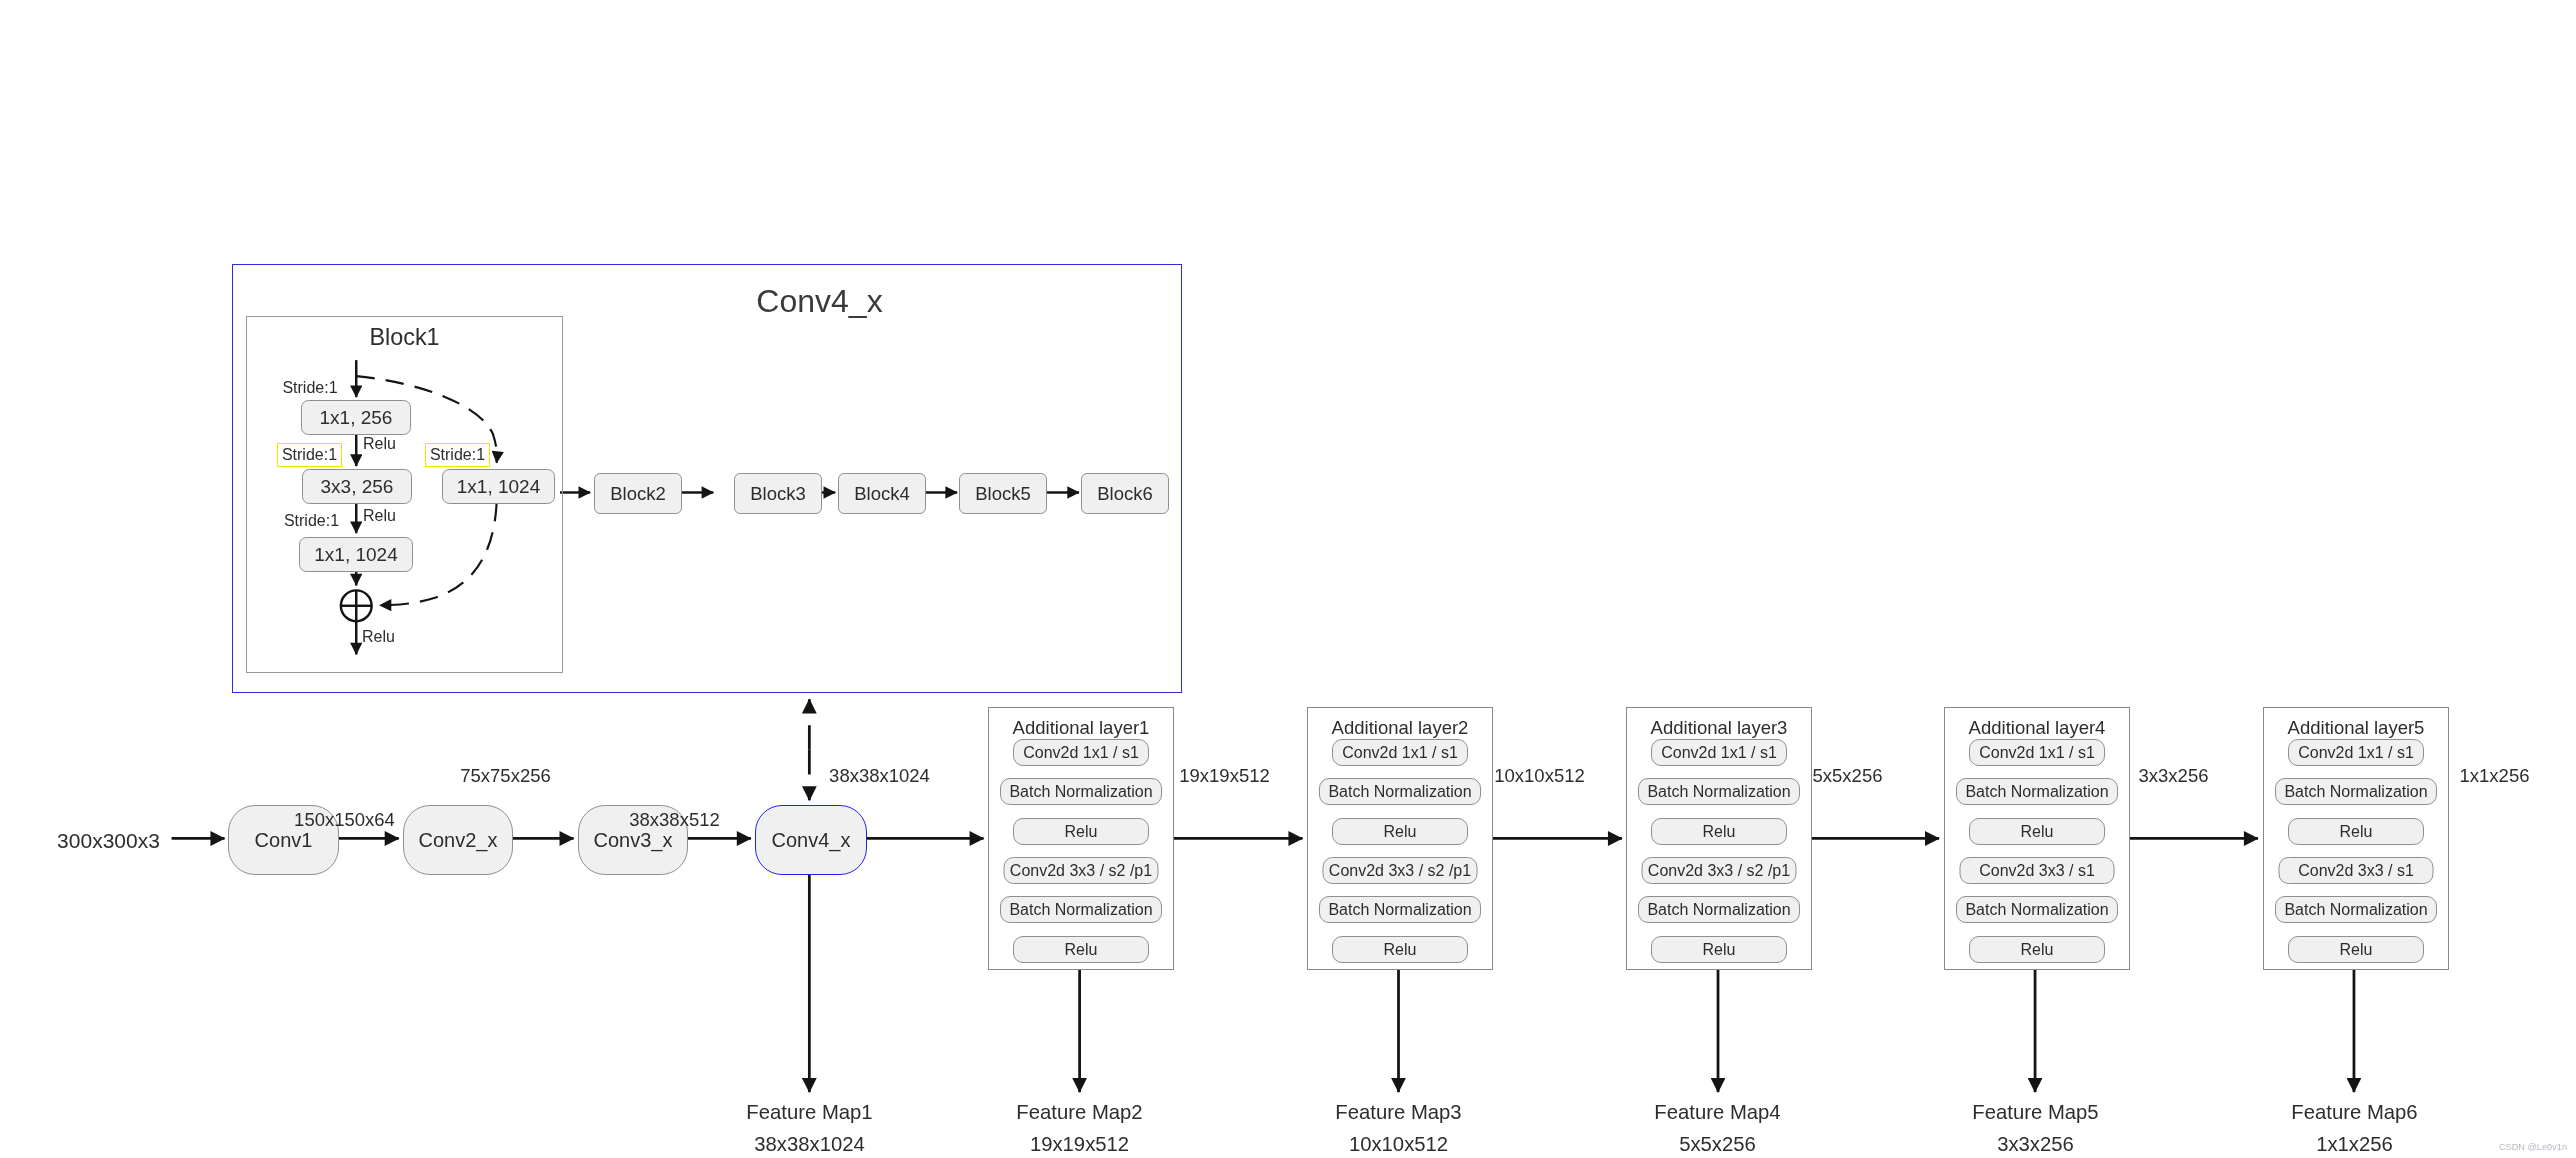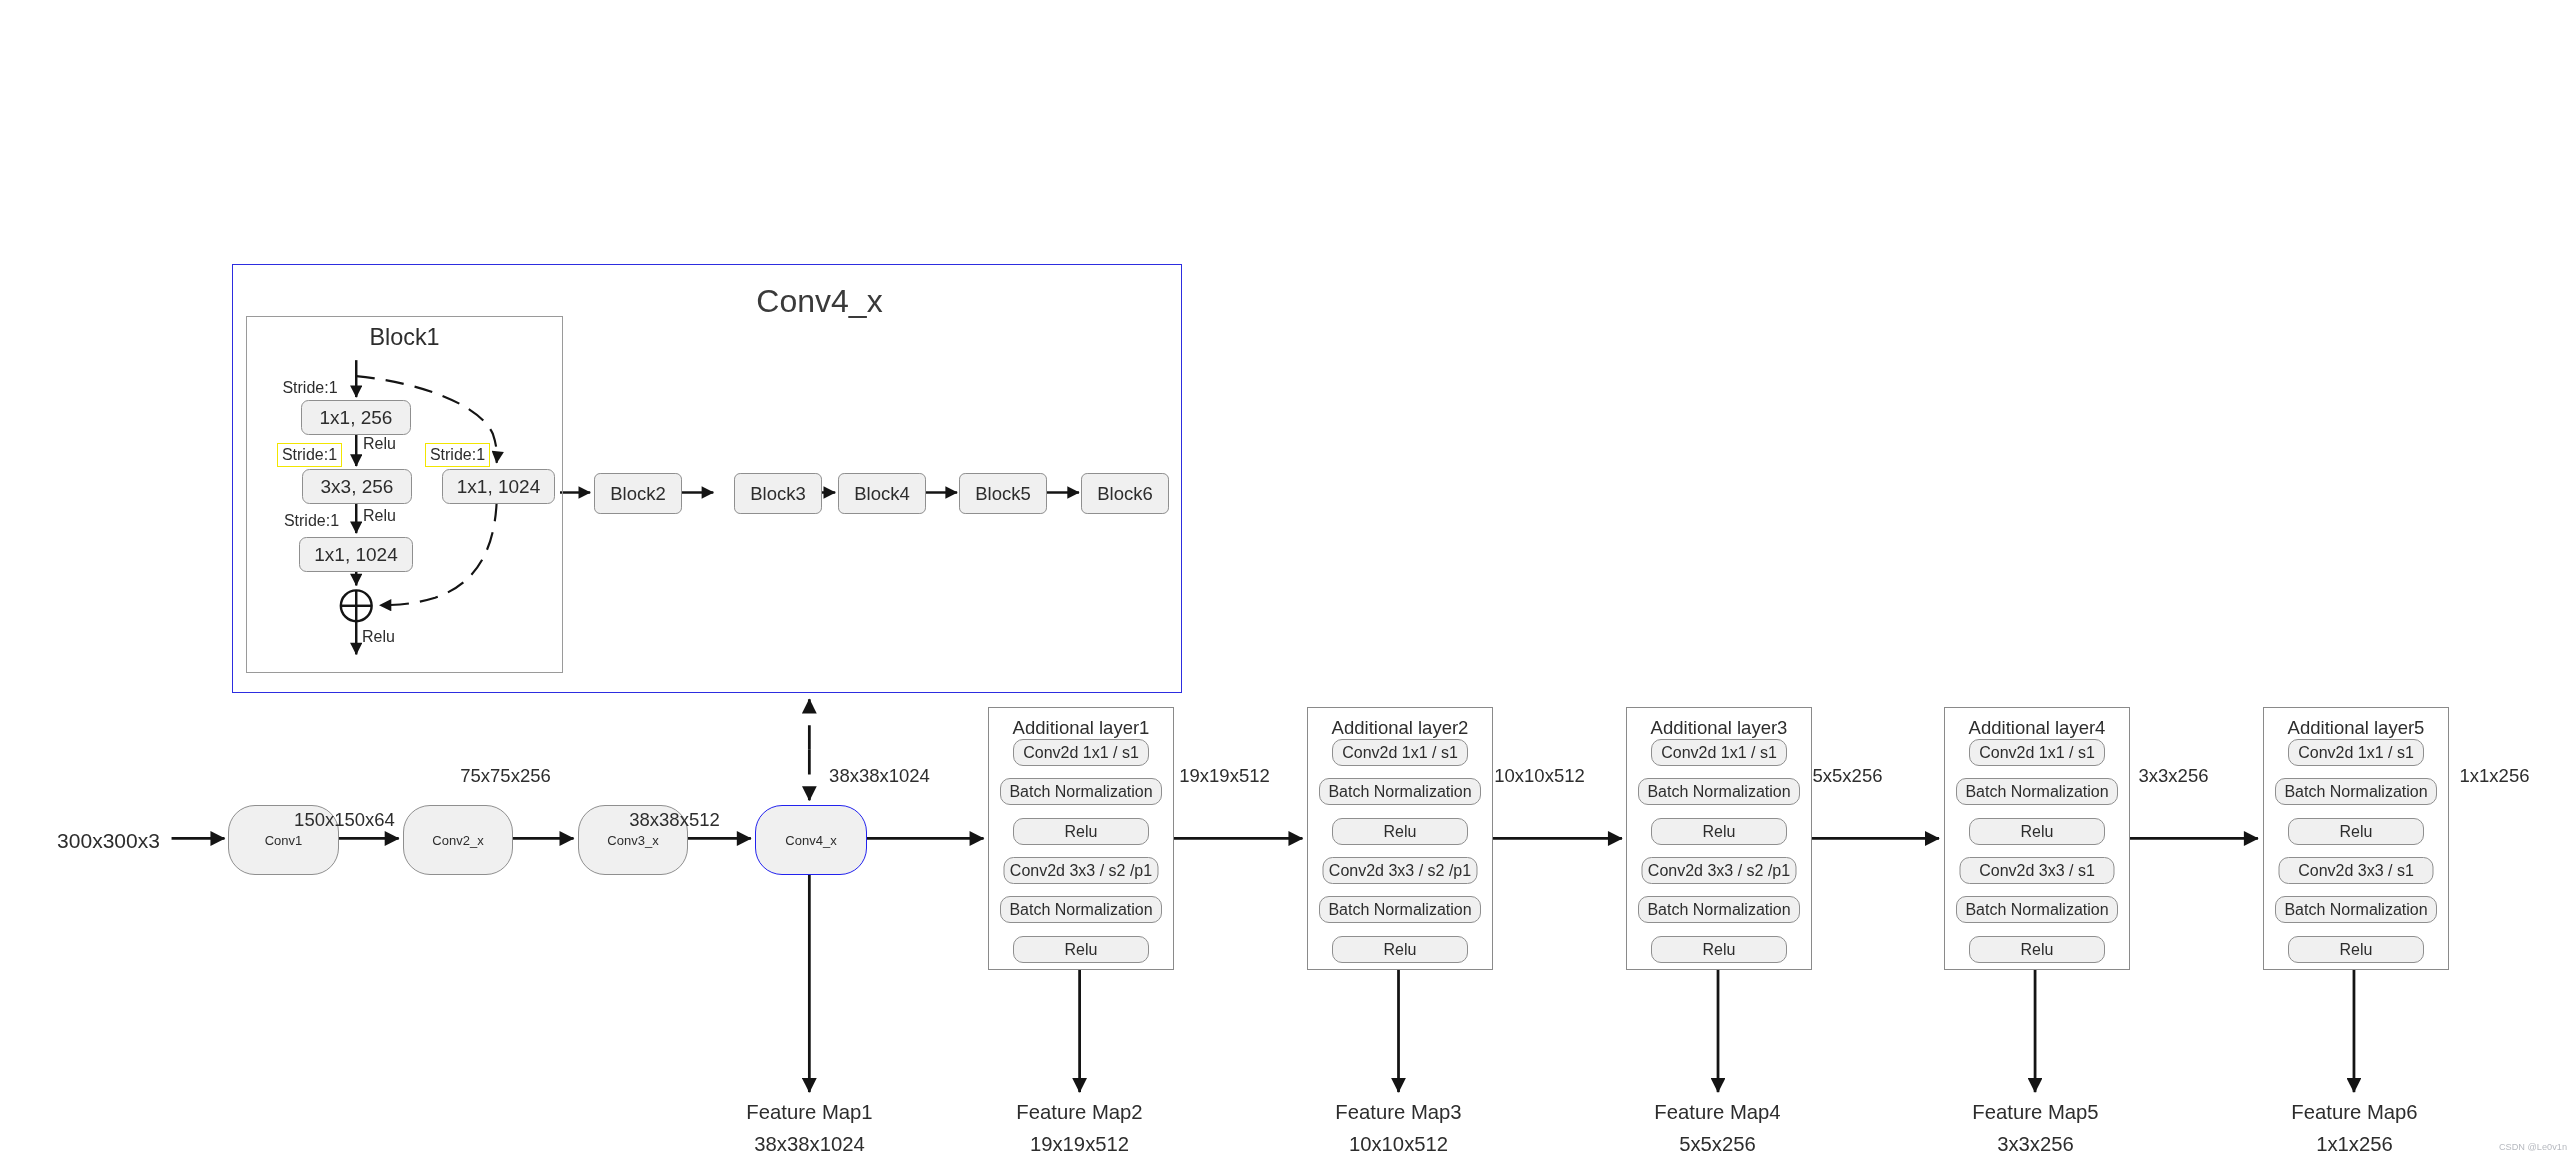--- a/index.html
+++ b/index.html
@@ -2,21 +2,21 @@
 <html style="font-size:10px"><head>
 <meta charset="utf-8">
 <style>
   html,body{margin:0;padding:0;background:#ffffff;}
   #canvas{position:relative;width:2576px;height:1158px;background:#ffffff;overflow:hidden;
           font-family:"Liberation Sans","DejaVu Sans",sans-serif;color:#2d2d2d;padding-left:24px;}
   #wires{position:absolute;left:0;top:0;width:2576px;height:1158px;}
   .lbl{position:absolute;text-align:center;white-space:nowrap;}
   .node{position:absolute;background:#f0f0f0;border:1.2px solid #8f8f8f;border-radius:7.4px;
         display:flex;align-items:center;justify-content:center;white-space:nowrap;}
-  .stage{font-size:13px;border-radius:27px;}
+  .stage{font-size:20px;border-radius:27px;}
   .stage-blue{border:1.2px solid #2222ee;}
   .smallconv{font-size:19px;}
   .blockbox{font-size:18.5px;border-radius:6.2px;}
   .panel{position:absolute;background:transparent;}
   .blue-panel{border:1.2px solid #2d2de0;}
   .gray-panel{border:1.2px solid #9a9a9a;}
   .panel-title{font-size:32px;line-height:37px;color:#3a3a3a;}
   .block1-title{font-size:23.4px;line-height:27px;color:#2d2d2d;}
   .stride{font-size:16px;line-height:18.5px;}
   .stride-hl{position:absolute;border:1.8px solid #f2e600;background:#ffffff;font-size:16px;

